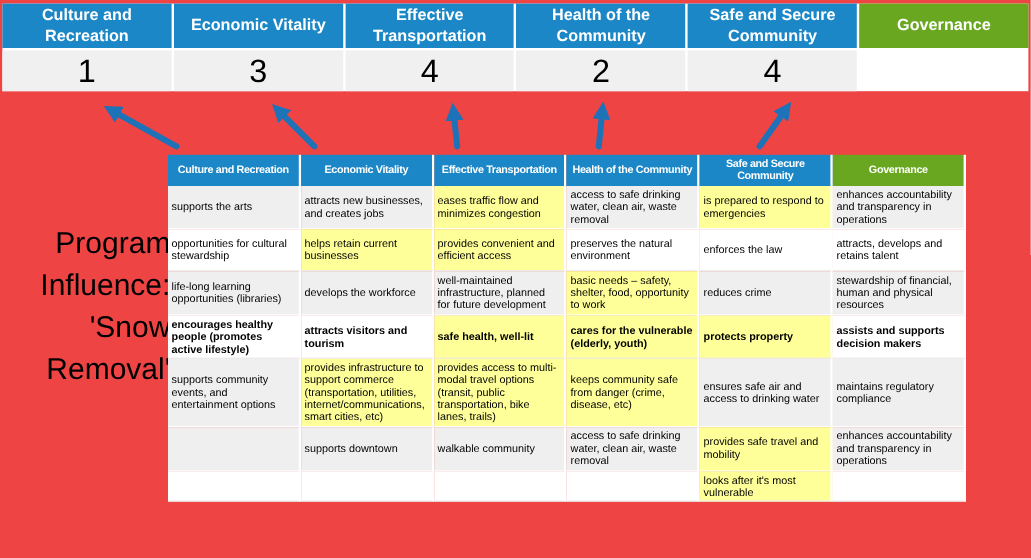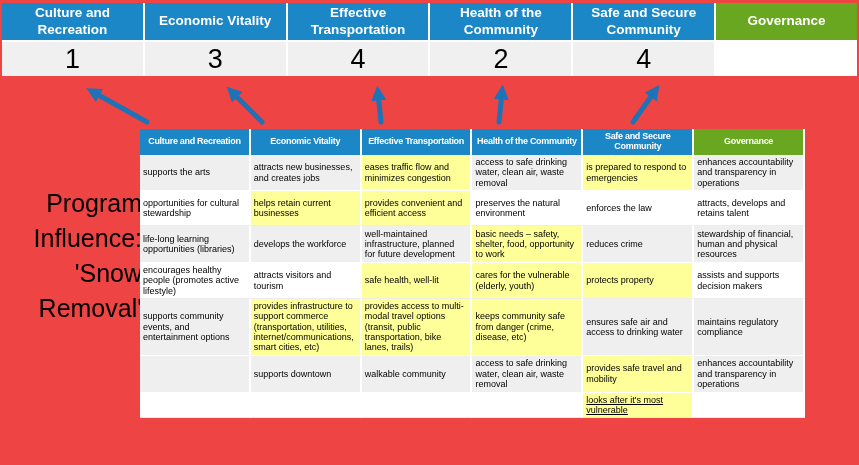--- a/index.html
+++ b/index.html
@@ -114,21 +114,21 @@
           <td>attracts, develops and retains talent</td>
         </tr>
         <tr class="alt" style="height: 37px;">
           <td>life-long learning opportunities (libraries)</td>
           <td>develops the workforce</td>
           <td>well-maintained infrastructure, planned for future development</td>
           <td class="hl">basic needs – safety, shelter, food, opportunity to work</td>
           <td>reduces crime</td>
           <td>stewardship of financial, human and physical resources</td>
         </tr>
-        <tr style="height: 35px;">
+        <tr style="height: 35px; font-weight: bold;">
           <td>encourages healthy people (promotes active lifestyle)</td>
           <td>attracts visitors and tourism</td>
           <td class="hl">safe health, well-lit</td>
           <td class="hl">cares for the vulnerable (elderly, youth)</td>
           <td class="hl">protects property</td>
           <td>assists and supports decision makers</td>
         </tr>
         <tr class="alt" style="height: 56px;">
           <td>supports community events, and entertainment options</td>
           <td class="hl">provides infrastructure to support commerce (transportation, utilities, internet/communications, smart cities, etc)</td>
@@ -138,21 +138,21 @@
           <td>maintains regulatory compliance</td>
         </tr>
         <tr class="alt" style="height: 37px;">
           <td></td>
           <td>supports downtown</td>
           <td>walkable community</td>
           <td>access to safe drinking water, clean air, waste removal</td>
           <td class="hl">provides safe travel and mobility</td>
           <td>enhances accountability and transparency in operations</td>
         </tr>
-        <tr style="height: 16px; text-decoration: underline;">
+        <tr style="height: 16px;">
           <td></td>
           <td></td>
           <td></td>
           <td></td>
           <td class="hl">looks after it's most vulnerable</td>
           <td></td>
         </tr>
       </tbody>
   </table>
 

